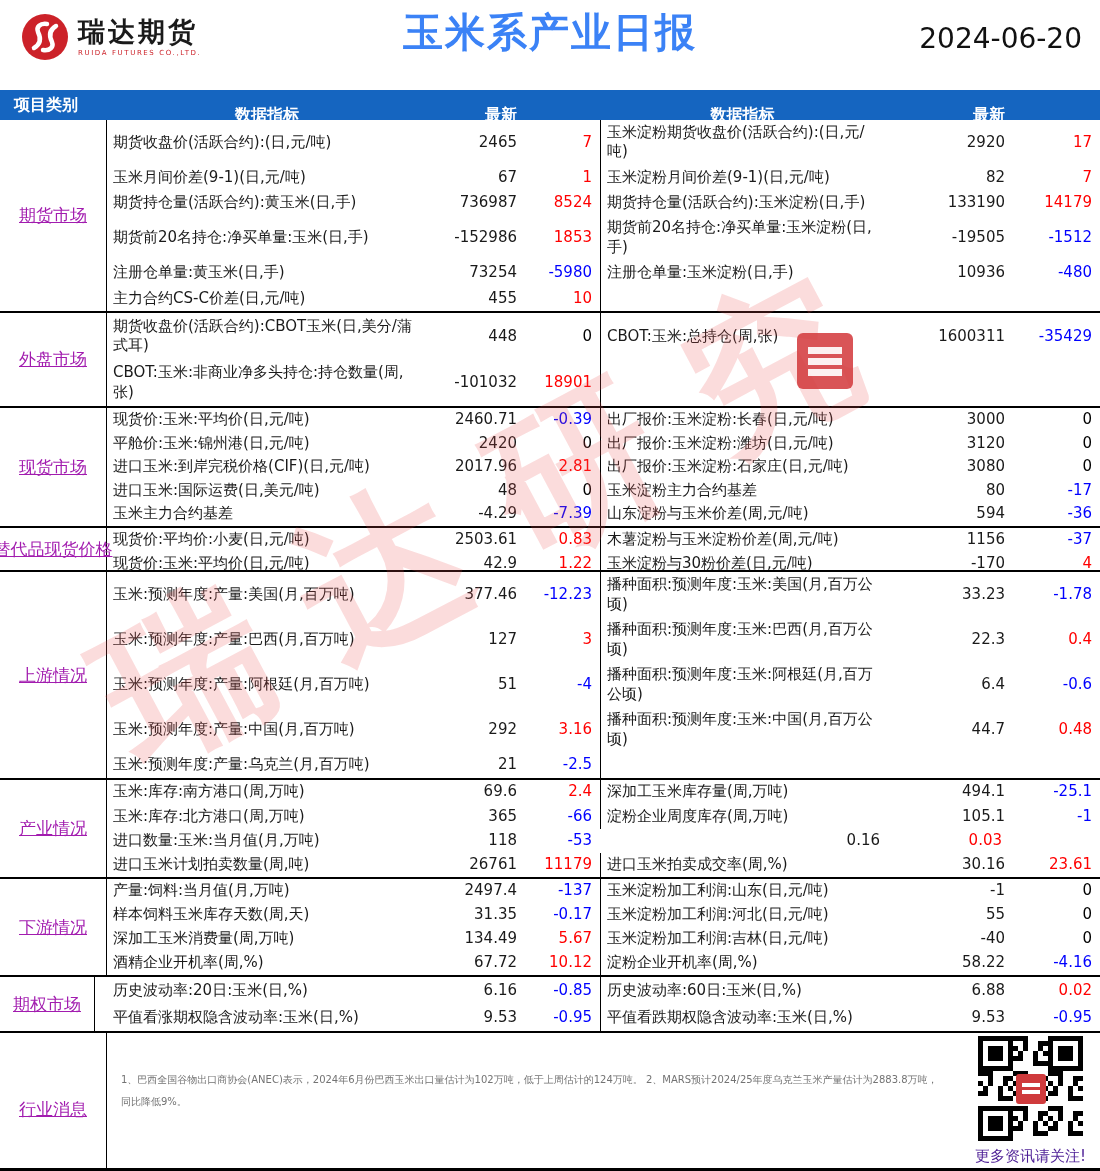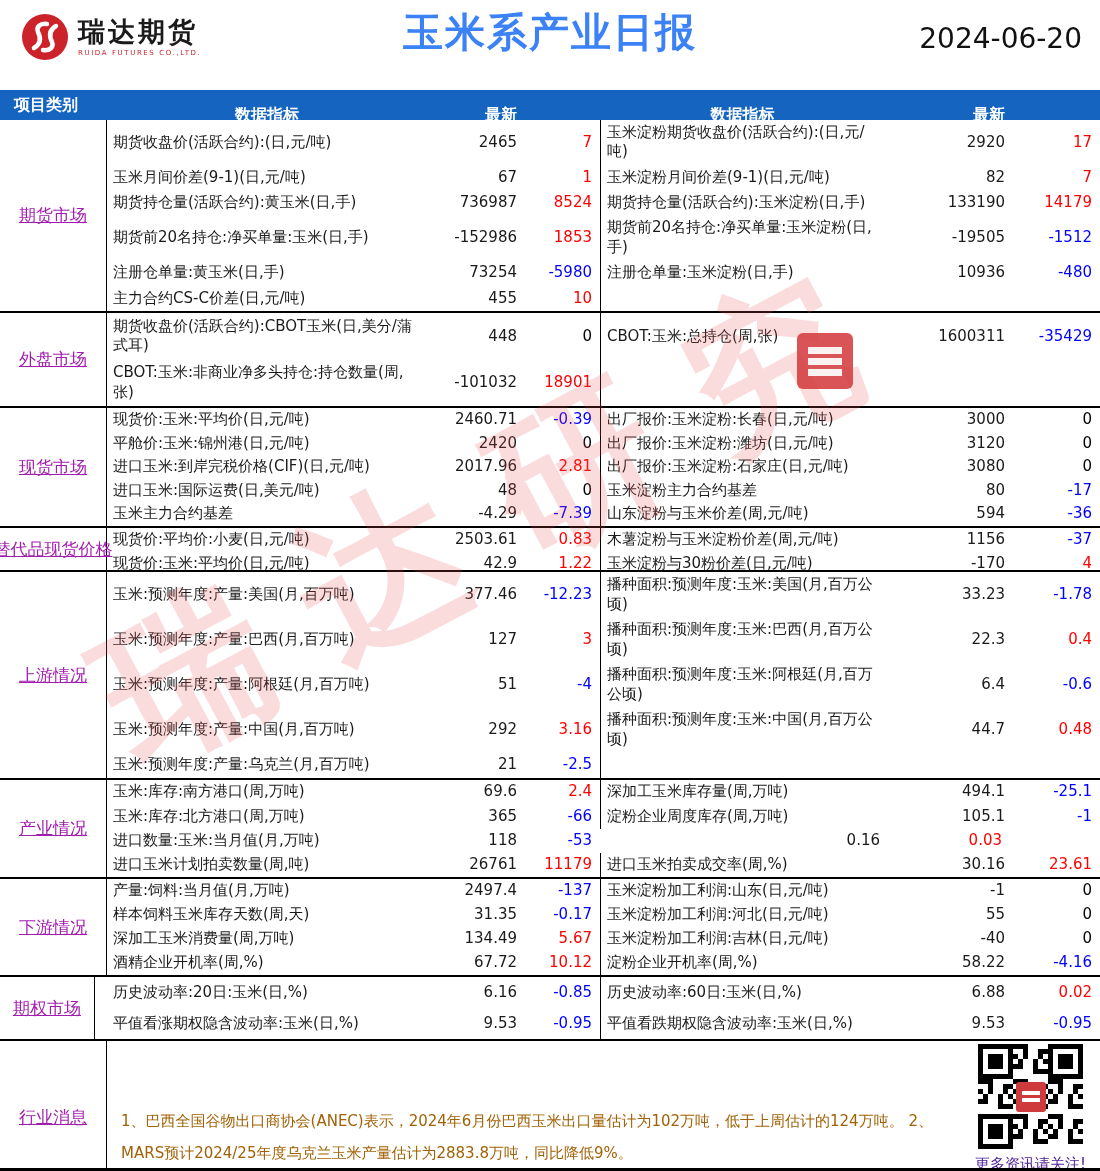--- a/index.html
+++ b/index.html
@@ -44,26 +44,26 @@
   .c.flat { color:var(--flat); }
 
   
   .s-futures   { height:191px; }
   .s-foreign   { height:95px; }
   .s-spot      { height:120px; }
   .s-substitute{ height:44px; }
   .s-upstream  { height:208px; }
   .s-industry  { height:99px; }
   .s-downstream{ height:98px; }
-  .s-options   { height:64px;gap:12px; }
+  .s-options   { height:56px;gap:12px; }
 
   
   .news { height:154px; position:relative; }
   .news-body { flex:1; padding:36px 160px 0 14px; }
-  .news-text { font-size:15px; color:#a16207; line-height:2.15;margin-top:28px; }
+  .news-text { font-size:10px; color:#737373; line-height:2.15; }
   .qr-wrap { position:absolute; right:2px; top:3px; width:135px; text-align:center; }
   .qr { position:relative; width:105px; height:105px; margin:0 auto; }
   .qr-center { position:absolute; left:50%; top:50%; width:30px; height:30px;
     transform:translate(-50%,-50%); background:#cf3a3c; border-radius:3px;
     display:flex; flex-direction:column; align-items:center; justify-content:center; gap:3px; }
   .qr-center i { display:block; width:18px; height:4px; background:#fff; }
   .qr-caption { margin-top:6px; font-size:15px; color:#4c1d95; white-space:nowrap; }
 
   
   .watermark { position:absolute; left:115px; top:605px; font-size:165px; font-weight:700;

